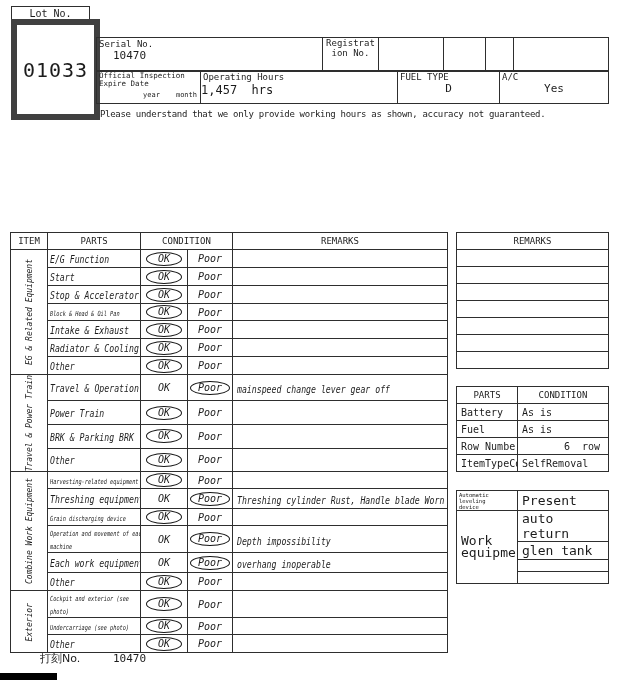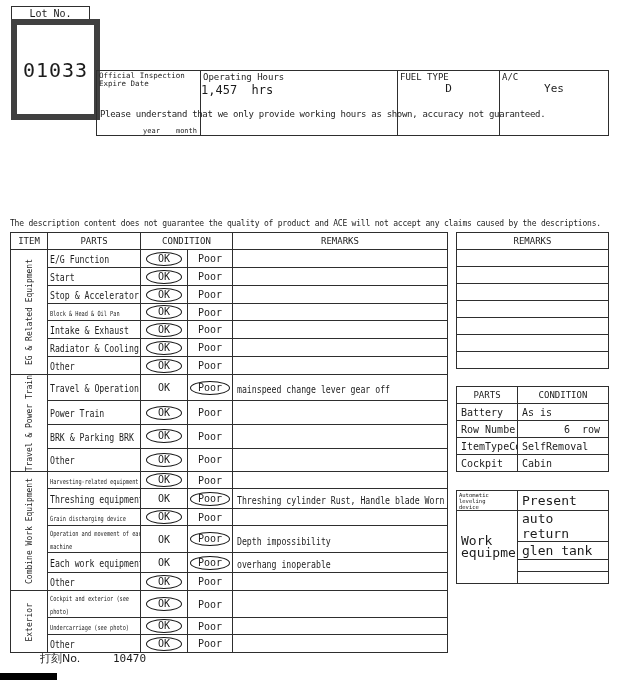--- a/index.html
+++ b/index.html
@@ -17,29 +17,29 @@
              display:flex;align-items:center;justify-content:center;font-size:20px;letter-spacing:1px;}
   .hdr{left:96px;width:512px;}
   .hdr td{vertical-align:top;}
   .cell-label{font-size:9px;line-height:10px;padding:1px 0 0 2px;}
   .cell-label.sm{font-size:7.5px;line-height:8px;}
   .cell-value{font-size:11px;line-height:13px;white-space:pre;}
   .ind8{padding-left:8px;} .ind16{padding-left:16px;} .ind24{padding-left:24px;}
   .vcenter{text-align:center;}
   .reg-cell{font-size:9px;line-height:10px;text-align:center;word-break:break-all;
             vertical-align:middle;padding:0 1px;}
-  .ym-row{display:flex;justify-content:flex-end;gap:16px;font-size:7px;padding:3px 3px 0 0;margin-top:36px;}
+  .ym-row{display:flex;justify-content:flex-end;gap:16px;font-size:7px;padding:3px 3px 0 0;}
   .hours-value{font-size:12px;text-align:left;white-space:pre;padding-top:1px;}
   .note{left:100px;top:109px;font-size:9px;letter-spacing:-0.3px;white-space:pre;}
   .disclaimer{left:10px;top:219px;font-size:8px;letter-spacing:-0.2px;white-space:pre;}
 
   
   .main{left:10px;top:232px;width:437px;}
   .main th{font-size:9px;height:16px;text-align:center;}
-  .main tr.irow{height:17px;}
+  .main tr.irow{height:17px;font-style:italic;}
   .item-cell{text-align:center;}
   .vlabel{writing-mode:vertical-rl;transform:rotate(180deg);font-size:8px;line-height:9px;
           margin:0 auto;max-height:100%;letter-spacing:0;}
   .part-cell{padding-left:2px;}
   .pline{line-height:9px;}
   .pline.one{line-height:15px;}
   .sqz{display:inline-block;transform:scaleX(.82);transform-origin:0 50%;white-space:pre;font-size:10px;}
   .sqz-s{display:inline-block;transform:scaleX(.75);transform-origin:0 50%;white-space:pre;font-size:7px;}
   .cond-cell{text-align:center;font-size:10px;}
   .oval{display:inline-block;border:1.5px solid #161616;border-radius:50%;
@@ -66,20 +66,43 @@
 </style>
 </head>
 <body>
 
 <div class="sheet">
 
   <div class="abs lot-label">Lot No.</div>
   <div class="abs lot-value">01033</div>
 
 
+  <table class="abs hdr" style="top:37px;">
+    <colgroup>
+        <col style="width:226px">
+        <col style="width:56px">
+        <col style="width:65px">
+        <col style="width:42px">
+        <col style="width:28px">
+        <col style="width:95px">
+      </colgroup>
+    <tbody>
+        <tr style="height:34px;">
+      <td>
+        <div class="cell-label">Serial No.</div>
+        <div class="cell-value ind16">10470</div>
+      </td>
+      <td class="reg-cell">Registration No.</td>
+      <td></td>
+      <td></td>
+      <td></td>
+      <td></td>
+    </tr>
+  </tbody>
+    </table>
 
   <table class="abs hdr" style="top:70px;">
     <colgroup>
         <col style="width:104px">
         <col style="width:197px">
         <col style="width:102px">
         <col style="width:109px">
       </colgroup>
     <tbody>
         <tr style="height:33px;">
@@ -101,21 +124,20 @@
       </td>
       <td>
         <div class="cell-label">A/C</div>
         <div class="cell-value vcenter">Yes</div>
       </td>
     </tr>
   </tbody>
     </table>
 
   <div class="abs note">Please understand that we only provide working hours as shown, accuracy not guaranteed.</div>
-  <div class="abs disclaimer">The description content does not guarantee the quality of product and ACE will not accept any claims caused by the descriptions.</div>
 
   <table class="abs main">
     <colgroup>
         <col style="width:37px">
         <col style="width:93px">
         <col style="width:47px">
         <col style="width:45px">
         <col style="width:215px">
       </colgroup>
     <thead>
@@ -348,30 +370,30 @@
         <th>PARTS</th>
         <th>CONDITION</th>
       </tr>
     </thead>
     <tbody>
       <tr>
         <td>Battery</td>
         <td>As is</td>
       </tr>
       <tr>
+        <td>Fuel</td>
+        <td>As is</td>
+      </tr>
+      <tr>
         <td>Row Number</td>
         <td class="right">6  row</td>
       </tr>
       <tr>
         <td>ItemTypeCd</td>
         <td>SelfRemoval</td>
-      </tr>
-      <tr>
-        <td>Cockpit</td>
-        <td>Cabin</td>
       </tr>
     </tbody>
   </table>
 
   <table class="abs rpanel equip-t" style="top:490px;">
     <colgroup>
         <col style="width:61px">
         <col style="width:91px">
       </colgroup>
     <tbody>

